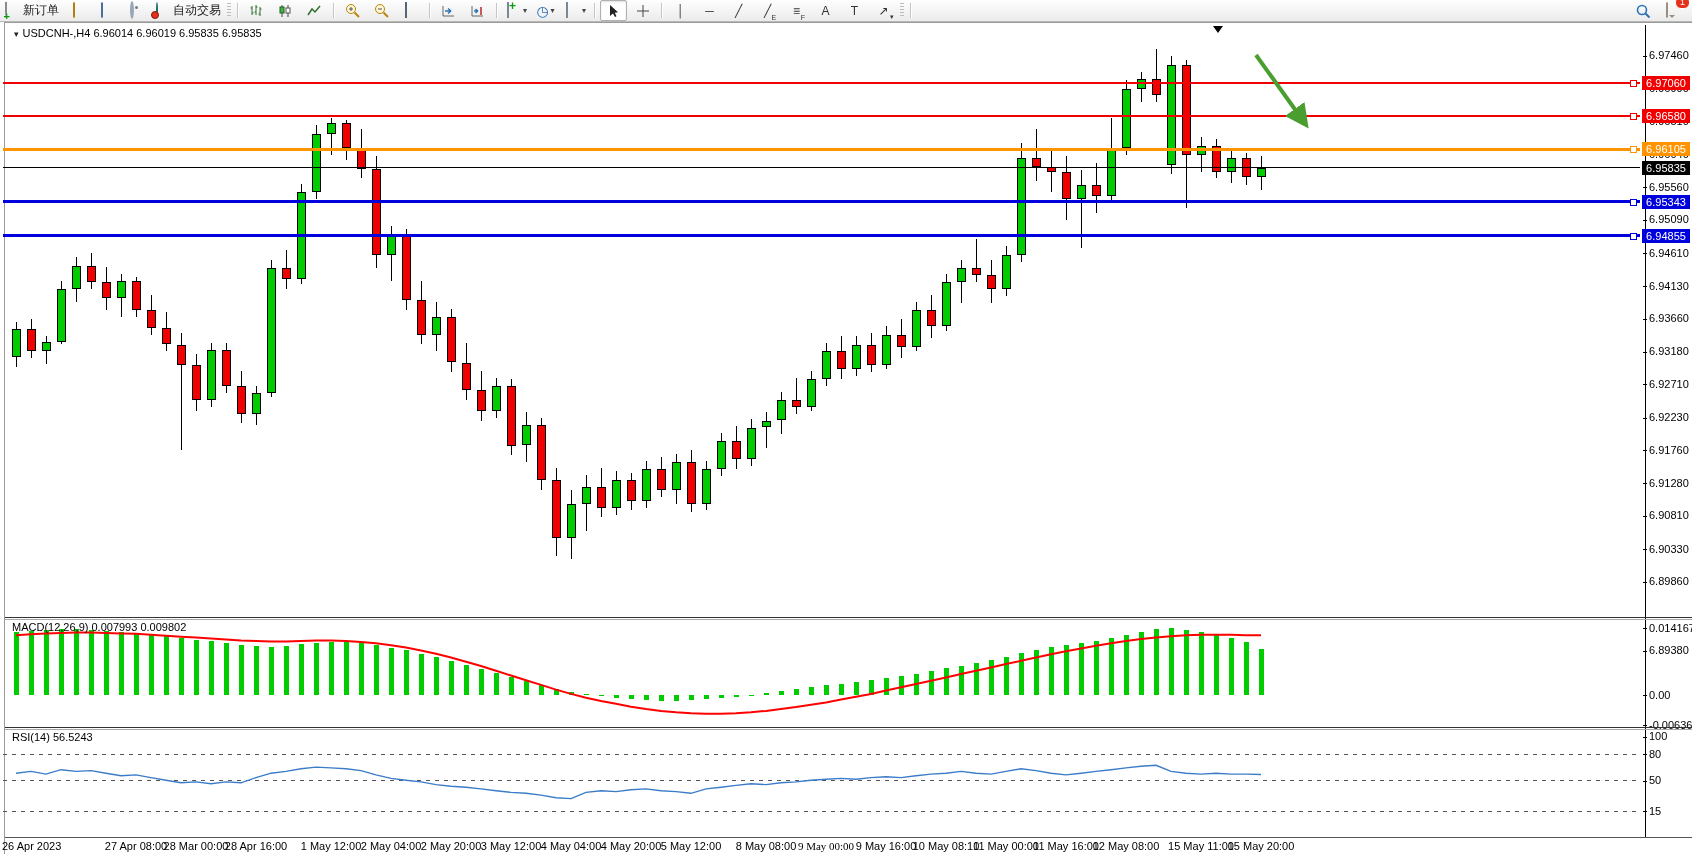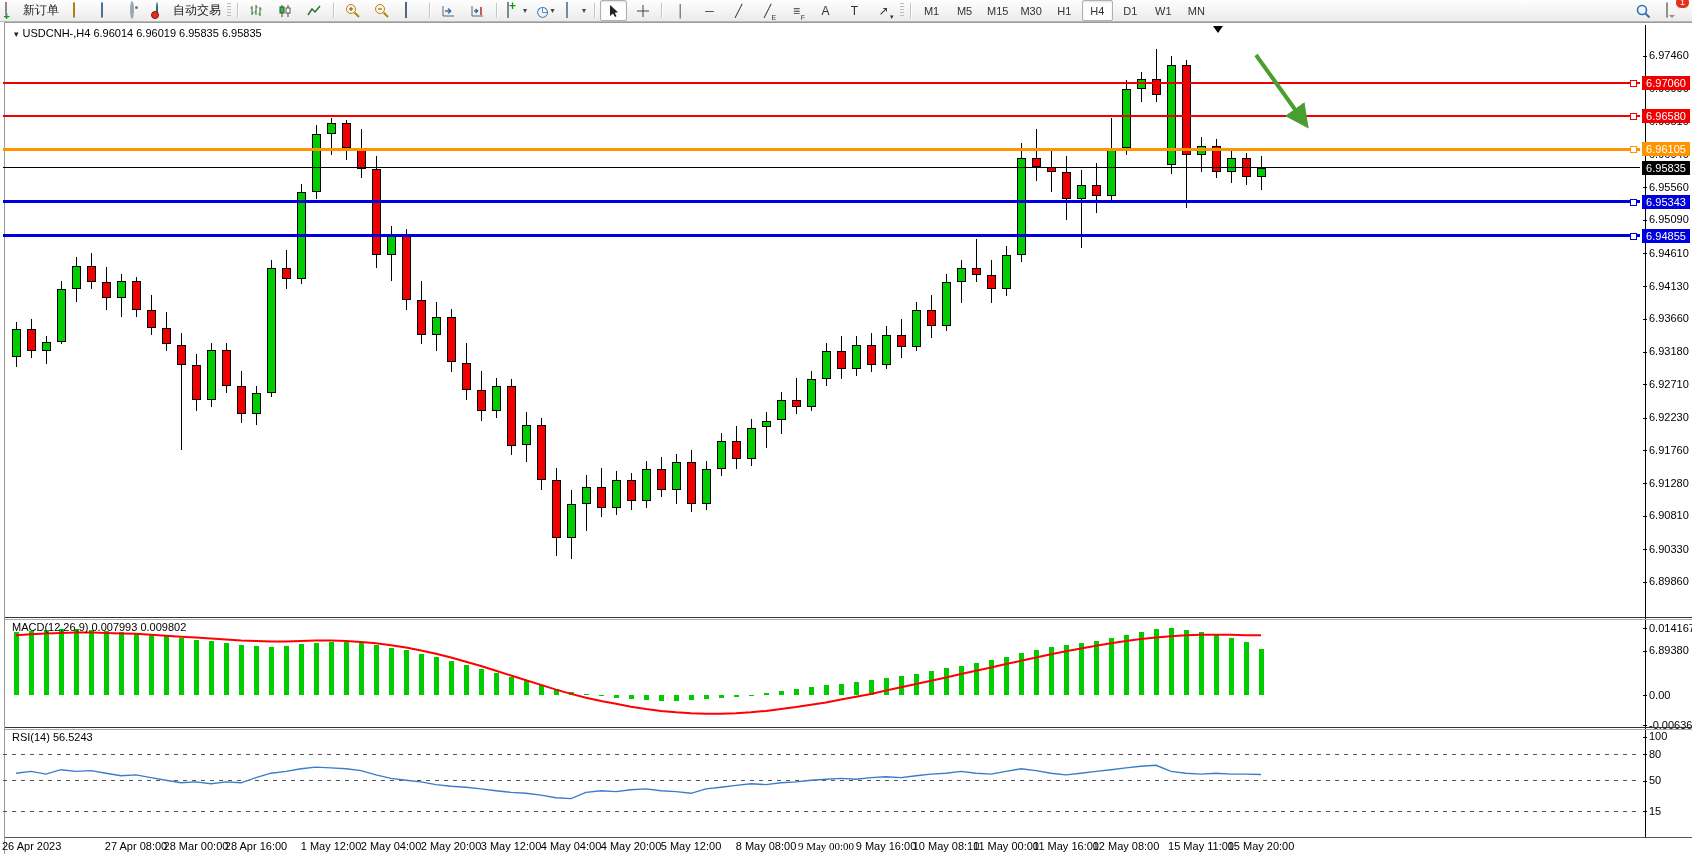--- a/index.html
+++ b/index.html
@@ -191,31 +191,20 @@
         </span>
         <span class="tbtn">
           <span class="glyph sub">T</span>
         </span>
         <span class="tbtn">
           <span class="glyph sub">↗<span class="subtxt">▾</span></span>
         </span>
       </span>
     <span class="grip"></span>
       <span class="tsep"></span>
-    <span id="tf-group" style="display:inline-flex;align-items:center;">
-        <span class="tbtn">M1</span>
-        <span class="tbtn">M5</span>
-        <span class="tbtn">M15</span>
-        <span class="tbtn">M30</span>
-        <span class="tbtn">H1</span>
-        <span class="tbtn pressed">H4</span>
-        <span class="tbtn">D1</span>
-        <span class="tbtn">W1</span>
-        <span class="tbtn">MN</span>
-      </span>
     <div id="toolbar-right">
       <span class="tbtn">
           <svg width="16" height="16">
             <circle cx="7" cy="7" r="4.5" fill="none" stroke="#2a72b5" stroke-width="1.6"></circle>
             <path d="M10.5 10.5 L14.5 14.5" stroke="#2a72b5" stroke-width="2"></path>
           </svg>
         </span>
       <span class="tbtn" style="position:relative;">
         <span class="tficon"><span class="i-chat"></span></span>
         <span class="badge">1</span>

